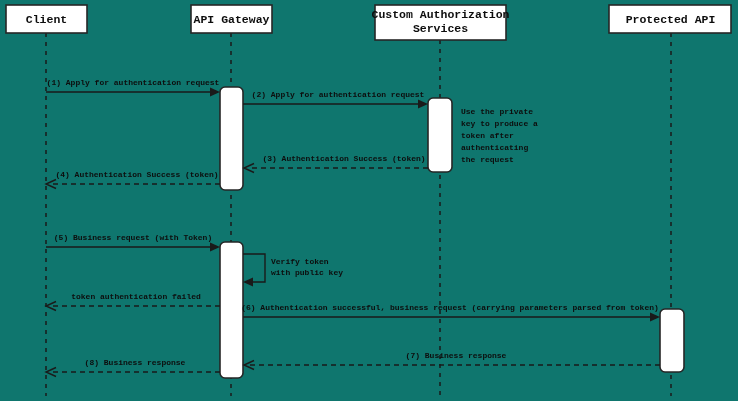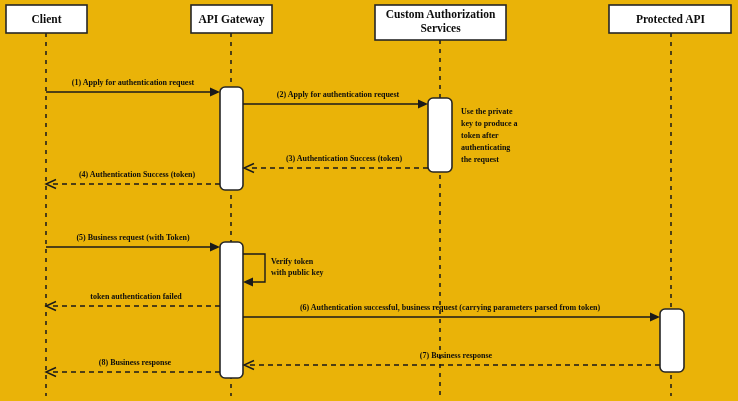--- a/index.html
+++ b/index.html
@@ -4,22 +4,22 @@
 <style>
   html, body {
     margin: 0;
     padding: 0;
     background: #ffffff;
   }
   #diagram-root {
     position: relative;
     width: 738px;
     height: 401px;
-    background: #eab308;
-    font-family: Liberation Serif, serif;
+    background: #0f766e;
+    font-family: Liberation Mono, monospace;
     overflow: hidden;
   }
   #diagram-svg {
     position: absolute;
     top: 0;
     left: 0;
     width: 738px;
     height: 401px;
   }
   .lifeline-title {

